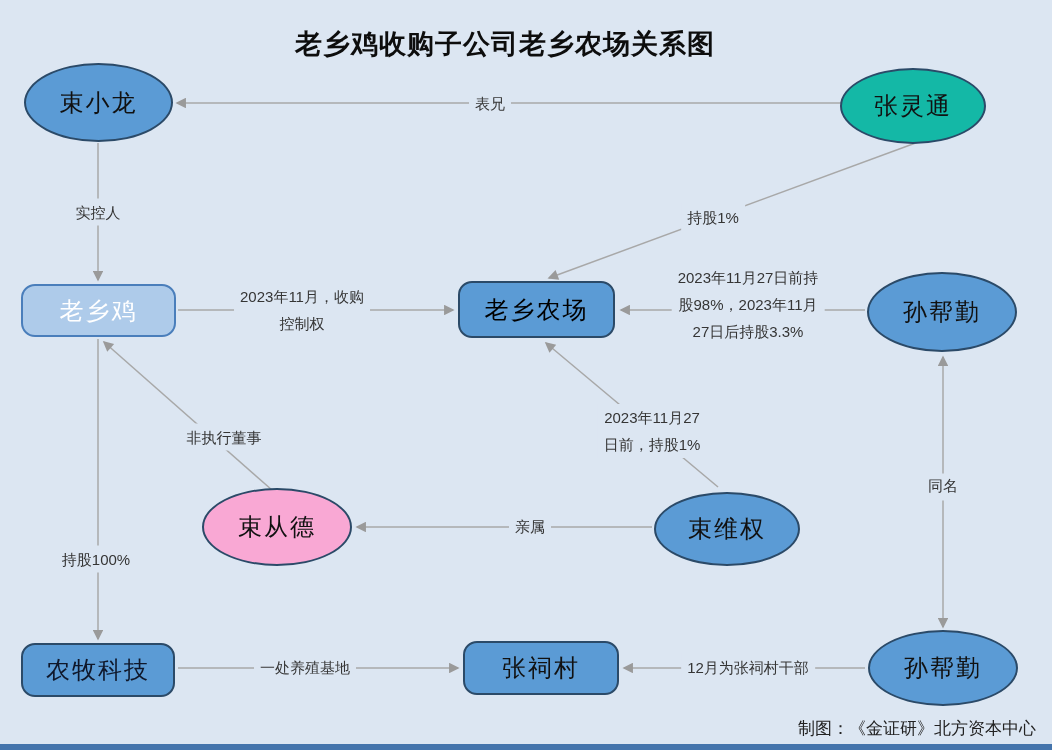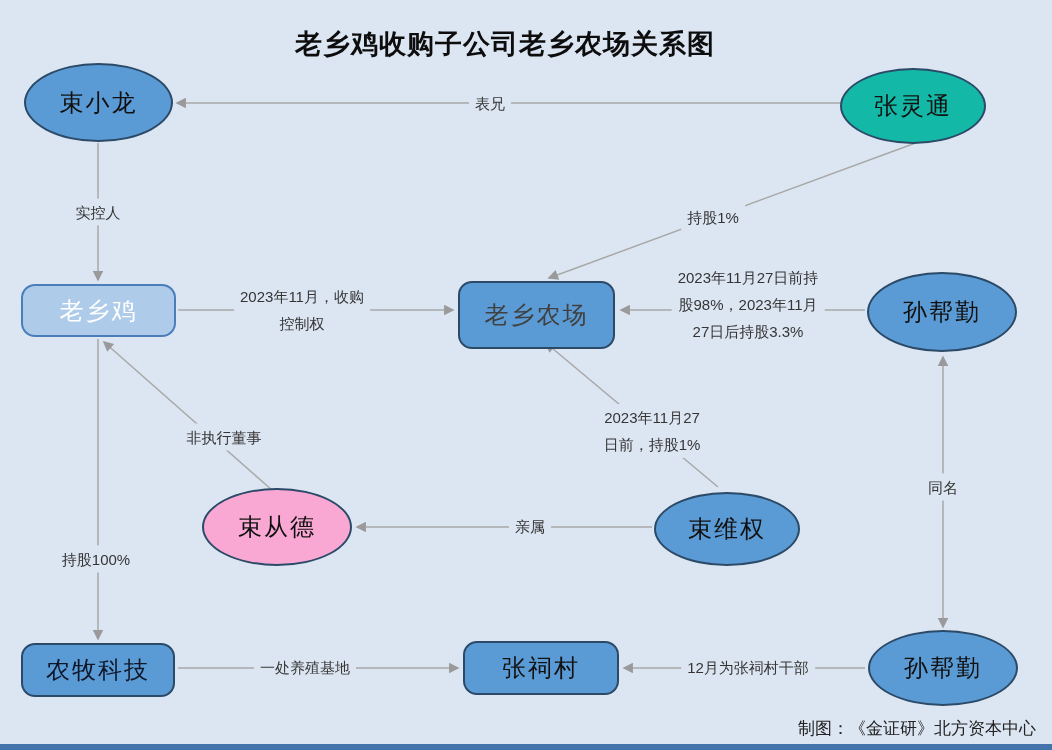--- a/index.html
+++ b/index.html
@@ -40,21 +40,21 @@
       <line x1="865" y1="668" x2="624" y2="668" stroke="#a8a8a8" stroke-width="1.5" marker-end="url(#arrow)"></line>
       <line x1="943" y1="627" x2="943" y2="357" stroke="#a8a8a8" stroke-width="1.5" marker-end="url(#arrow)" marker-start="url(#arrow)"></line>
     </svg>
 
   <div class="page-title">老乡鸡收购子公司老乡农场关系图</div>
 
   <div id="node-layer">
       <div class="node ellipse" style="left: 24px; top: 63px; width: 149px; height: 79px; background: rgb(91, 155, 213); border: 2.5px solid rgb(43, 74, 104); color: rgb(17, 17, 17);">束小龙</div>
       <div class="node ellipse" style="left: 840px; top: 68px; width: 146px; height: 76px; background: #14b8a6; border: 2.5px solid rgb(43, 74, 104); color: rgb(17, 17, 17);">张灵通</div>
       <div class="node rect" style="left: 21px; top: 284px; width: 155px; height: 53px; background: rgb(174, 203, 234); border: 2.5px solid rgb(74, 126, 187); color: rgb(255, 255, 255);">老乡鸡</div>
-      <div class="node rect" style="left: 458px; top: 281px; width: 157px; height: 68px; background: rgb(91, 155, 213); border: 2.5px solid rgb(43, 74, 104); color: #404040;">老乡农场</div>
+      <div class="node rect" style="left: 458px; top: 281px; width: 157px; height: 57px; background: rgb(91, 155, 213); border: 2.5px solid rgb(43, 74, 104); color: #000000;">老乡农场</div>
       <div class="node ellipse" style="left: 867px; top: 272px; width: 150px; height: 80px; background: rgb(91, 155, 213); border: 2.5px solid rgb(43, 74, 104); color: rgb(17, 17, 17);">孙帮勤</div>
       <div class="node ellipse" style="left: 202px; top: 488px; width: 150px; height: 78px; background: #f9a8d4; border: 2.5px solid rgb(43, 74, 104); color: rgb(17, 17, 17);">束从德</div>
       <div class="node ellipse" style="left: 654px; top: 492px; width: 146px; height: 74px; background: rgb(91, 155, 213); border: 2.5px solid rgb(43, 74, 104); color: rgb(17, 17, 17);">束维权</div>
       <div class="node rect" style="left: 21px; top: 643px; width: 154px; height: 54px; background: rgb(91, 155, 213); border: 2.5px solid rgb(43, 74, 104); color: #0f172a;">农牧科技</div>
       <div class="node rect" style="left: 463px; top: 641px; width: 156px; height: 54px; background: rgb(91, 155, 213); border: 2.5px solid rgb(43, 74, 104); color: rgb(17, 17, 17);">张祠村</div>
       <div class="node ellipse" style="left: 868px; top: 630px; width: 150px; height: 76px; background: rgb(91, 155, 213); border: 2.5px solid rgb(43, 74, 104); color: rgb(17, 17, 17);">孙帮勤</div>
     </div>
   <div id="label-layer">
       <div class="edge-label" style="left: 490px; top: 103px; background: rgb(220, 230, 242);">
         <div>表兄</div>
@@ -86,20 +86,20 @@
       </div>
       <div class="edge-label" style="left: 96px; top: 559px; background: rgb(220, 230, 242);">
         <div>持股100%</div>
       </div>
       <div class="edge-label" style="left: 305px; top: 667px; background: rgb(220, 230, 242);">
         <div>一处养殖基地</div>
       </div>
       <div class="edge-label" style="left: 748px; top: 667px; background: rgb(220, 230, 242);">
         <div>12月为张祠村干部</div>
       </div>
-      <div class="edge-label" style="left: 943px; top: 487px; background: rgb(220, 230, 242);">
+      <div class="edge-label" style="left: 943px; top: 487px; background: rgb(220, 230, 242); font-family: Liberation Mono, monospace;">
         <div>同名</div>
       </div>
     </div>
 
   <div class="credit">制图：《金证研》北方资本中心</div>
   <div class="bottom-bar" style="background: rgb(68, 116, 172);"></div>
 </div>
 
 </body></html>

